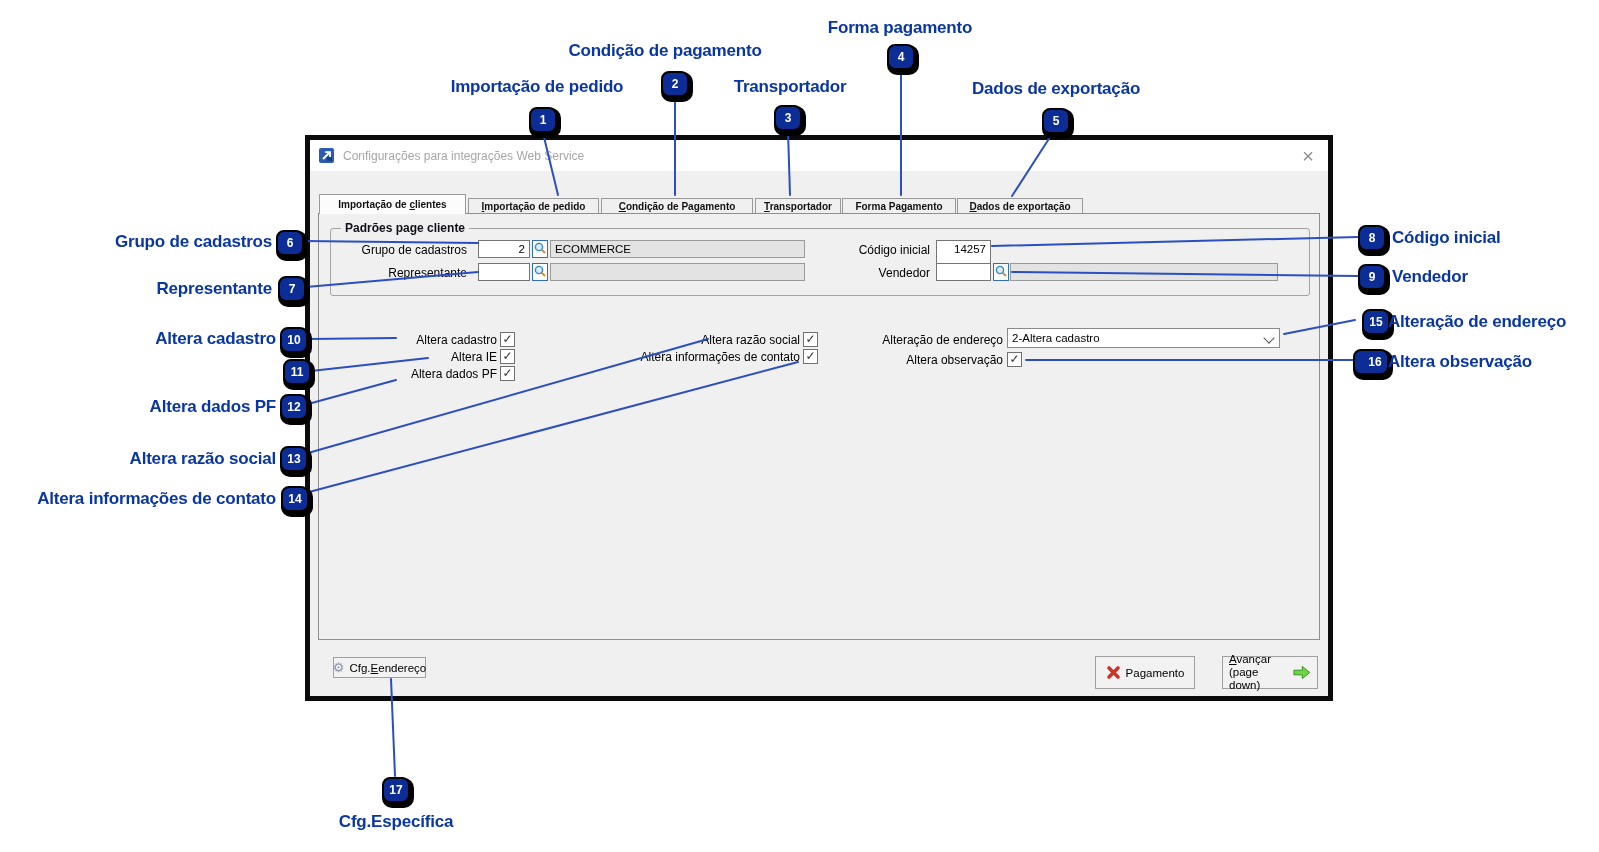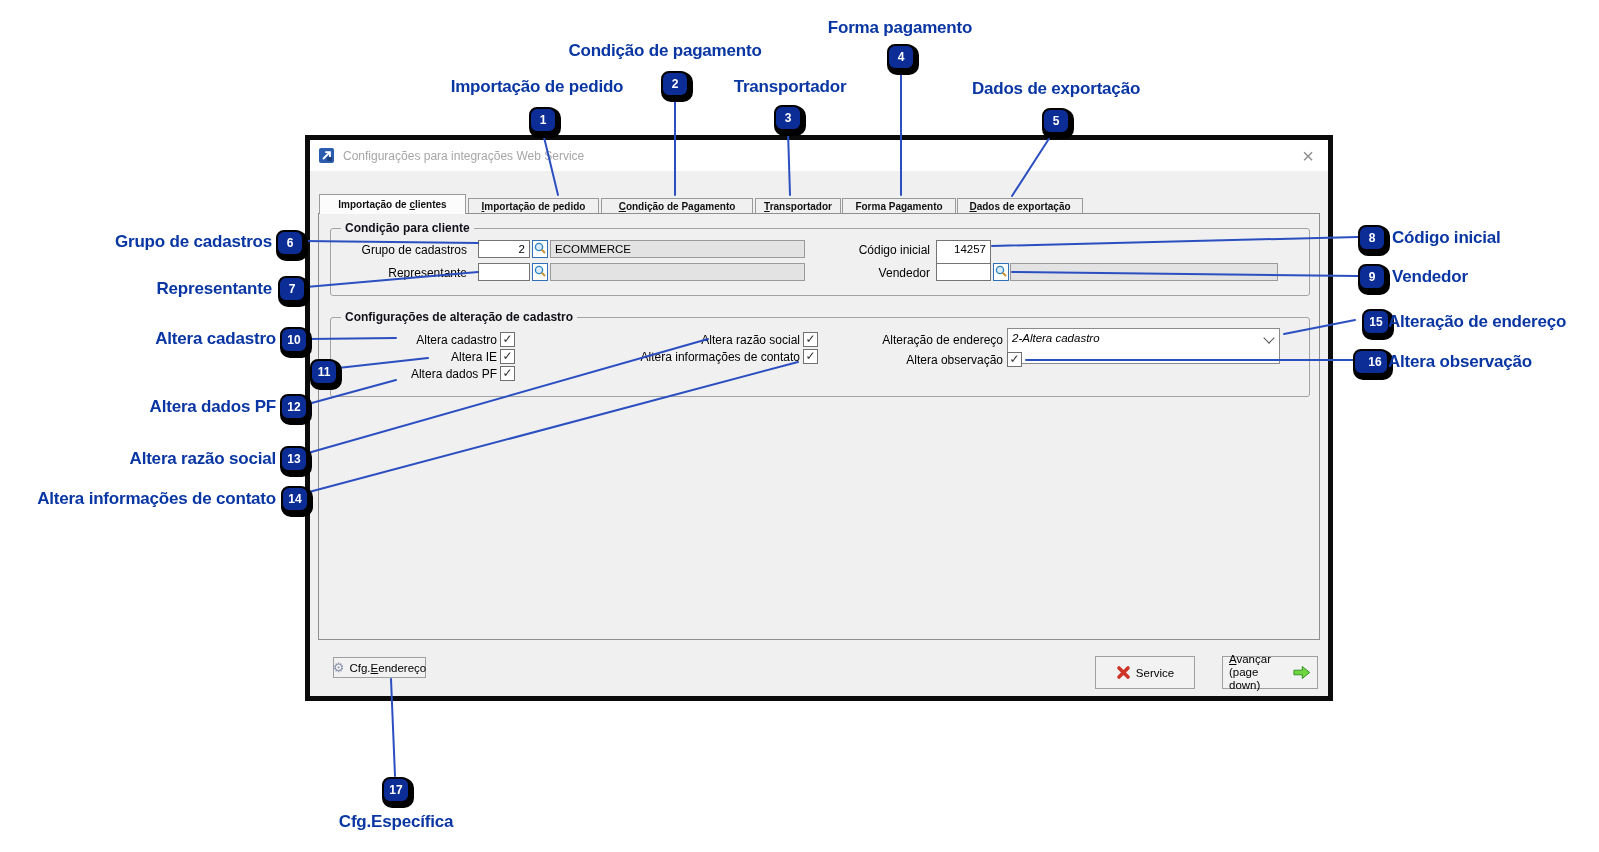--- a/index.html
+++ b/index.html
@@ -77,21 +77,21 @@
       <div class="tab active" style="left:9px;width:147px;"><span>Importação de </span><span class="mn">c</span><span>lientes</span></div>
       <div class="tab" style="left:158px;width:131px;"><span class="mn">I</span><span>mportação de pedido</span></div>
       <div class="tab" style="left:291px;width:152px;"><span class="mn">C</span><span>ondição de Pagamento</span></div>
       <div class="tab" style="left:445px;width:86px;"><span class="mn">T</span><span>ransportador</span></div>
       <div class="tab" style="left:532px;width:114px;"><span>Forma Pagamento</span></div>
       <div class="tab" style="left:647px;width:126px;"><span class="mn">D</span><span>ados de exportação</span></div>
 
       <div class="tabpage"></div>
 
       <div class="gbox" style="left:20px;top:57px;width:978px;height:66px;">
-        <span class="gtitle">Condição para cliente</span>
+        <span class="gtitle">Padrões page cliente</span>
       </div>
       <div class="flabel" style="left:20px;top:72px;width:137px;text-align:right;">Grupo de cadastros</div>
       <div class="txtbox num" style="left:168px;top:69px;width:52px;height:18px;">2</div>
       <svg class="lookup" style="left:222px;top:69px;" viewBox="0 0 16 18">
         <rect x="0.5" y="0.5" width="15" height="17" fill="#fff" stroke="#2f6fb8"></rect>
         <circle cx="7" cy="7" r="3.6" fill="#dcecfb" stroke="#2f86c8" stroke-width="1.4"></circle>
         <line x1="9.6" y1="9.6" x2="13" y2="13" stroke="#c8902e" stroke-width="2"></line>
       </svg>
       <div class="robox" style="left:240px;top:69px;width:255px;height:18px;">ECOMMERCE</div>
       <div class="flabel" style="left:510px;top:72px;width:110px;text-align:right;">Código inicial</div>
@@ -107,52 +107,49 @@
       <div class="robox" style="left:240px;top:92px;width:255px;height:18px;"></div>
       <div class="flabel" style="left:510px;top:95px;width:110px;text-align:right;">Vendedor</div>
       <div class="txtbox num" style="left:626px;top:92px;width:55px;height:18px;"></div>
       <svg class="lookup" style="left:683px;top:92px;" viewBox="0 0 16 18">
         <rect x="0.5" y="0.5" width="15" height="17" fill="#fff" stroke="#2f6fb8"></rect>
         <circle cx="7" cy="7" r="3.6" fill="#dcecfb" stroke="#2f86c8" stroke-width="1.4"></circle>
         <line x1="9.6" y1="9.6" x2="13" y2="13" stroke="#c8902e" stroke-width="2"></line>
       </svg>
       <div class="robox" style="left:700px;top:92px;width:268px;height:18px;"></div>
 
-      <div class="gbox" style="left:20px;top:146px;width:978px;height:78px;">
-        <span class="gtitle">Configurações de alteração de cadastro</span>
-      </div>
       <div class="flabel" style="left:40px;top:162px;width:147px;text-align:right;">Altera cadastro</div>
       <div class="cb" style="left:190px;top:161px;">✓</div>
       <div class="flabel" style="left:40px;top:179px;width:147px;text-align:right;">Altera IE</div>
       <div class="cb" style="left:190px;top:178px;">✓</div>
       <div class="flabel" style="left:40px;top:196px;width:147px;text-align:right;">Altera dados PF</div>
       <div class="cb" style="left:190px;top:195px;">✓</div>
 
       <div class="flabel" style="left:310px;top:162px;width:180px;text-align:right;">Altera razão social</div>
       <div class="cb" style="left:493px;top:161px;">✓</div>
       <div class="flabel" style="left:310px;top:179px;width:180px;text-align:right;">Altera informações de contato</div>
       <div class="cb" style="left:493px;top:178px;">✓</div>
 
       <div class="flabel" style="left:513px;top:162px;width:180px;text-align:right;">Alteração de endereço</div>
-      <div class="combo" style="left:697px;top:157px;width:273px;height:36px;font-style:italic;">
+      <div class="combo" style="left:697px;top:157px;width:273px;height:20px;">
         <span>2-Altera cadastro</span>
         <span class="chev"></span>
       </div>
       <div class="flabel" style="left:513px;top:182px;width:180px;text-align:right;">Altera observação</div>
       <div class="cb" style="left:697px;top:181px;">✓</div>
 
       <div class="btn" style="left:23px;top:486px;width:93px;height:21px;">
         <span class="gear">⚙</span>
         <span><span>Cfg.</span><span class="mn">E</span><span>endereço</span></span>
       </div>
       <div class="btn" style="left:785px;top:485px;width:100px;height:33px;">
         <svg width="15" height="15" viewBox="0 0 15 15">
           <path d="M3 3 L12 12 M12 3 L3 12" stroke="#cf3428" stroke-width="3.6" stroke-linecap="round"></path>
         </svg>
-        <span>Service</span>
+        <span>Pagamento</span>
       </div>
       <div class="btn" style="left:912px;top:485px;width:96px;height:33px;justify-content:center;padding:4px 6px;">
         <span class="btn2l">
           <span><span class="mn">A</span><span>vançar</span></span>
           <span>(page down)</span>
         </span>
         <svg width="19" height="15" viewBox="0 0 19 15">
           <polygon points="1,5 10,5 10,1 18,7.5 10,14 10,10 1,10" fill="#6fd63f" stroke="#2e8f1d" stroke-width="1"></polygon>
         </svg>
       </div>
@@ -185,21 +182,21 @@
   <div class="badge" style="left:529px;top:107px;">1</div>
   <div class="badge" style="left:661px;top:71px;">2</div>
   <div class="badge" style="left:774px;top:105px;">3</div>
   <div class="badge" style="left:887px;top:44px;">4</div>
   <div class="badge" style="left:1042px;top:108px;">5</div>
   <div class="badge" style="left:276px;top:230px;">6</div>
   <div class="badge" style="left:278px;top:276px;">7</div>
   <div class="badge" style="left:1358px;top:225px;">8</div>
   <div class="badge" style="left:1358px;top:264px;">9</div>
   <div class="badge" style="left:280px;top:327px;">10</div>
-  <div class="badge" style="left:283px;top:359px;margin-left:27px;">11</div>
+  <div class="badge" style="left:283px;top:359px;">11</div>
   <div class="badge" style="left:280px;top:394px;">12</div>
   <div class="badge" style="left:280px;top:446px;">13</div>
   <div class="badge" style="left:281px;top:486px;">14</div>
   <div class="badge" style="left:1353px;top:309px;margin-left:9px;">15</div>
   <div class="badge" style="left:1353px;top:349px;padding-left:8px;">16</div>
   <div class="badge" style="left:382px;top:777px;">17</div>
 
   <div class="clabel c-center" style="left:437px;top:77px;width:200px;">Importação de pedido</div>
   <div class="clabel c-center" style="left:565px;top:41px;width:200px;">Condição de pagamento</div>
   <div class="clabel c-center" style="left:690px;top:77px;width:200px;">Transportador</div>

